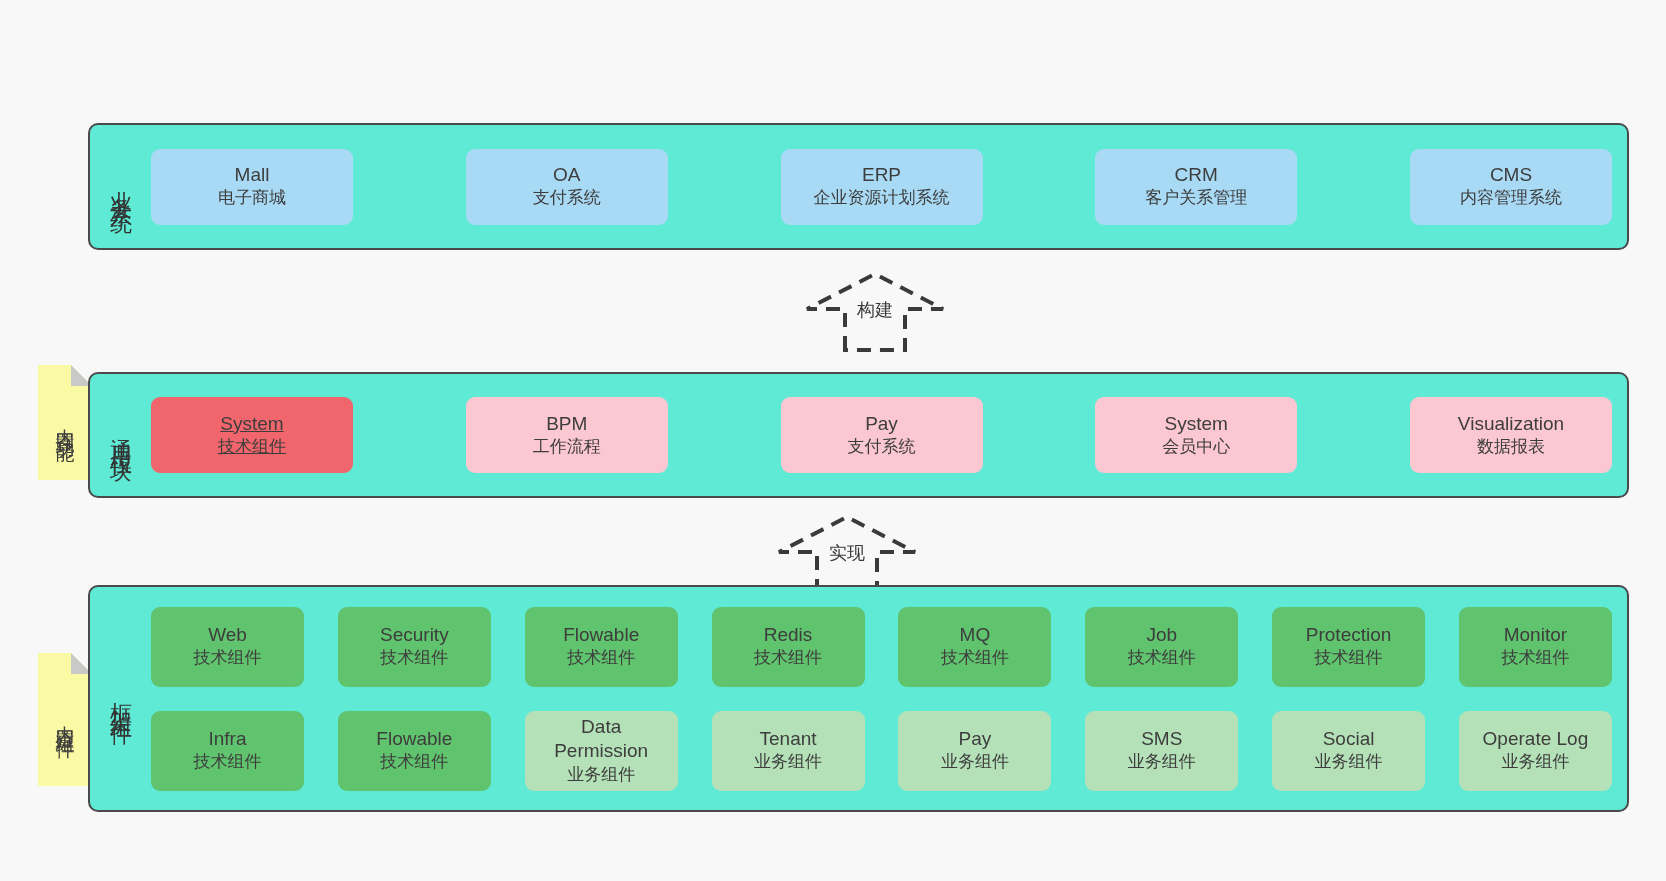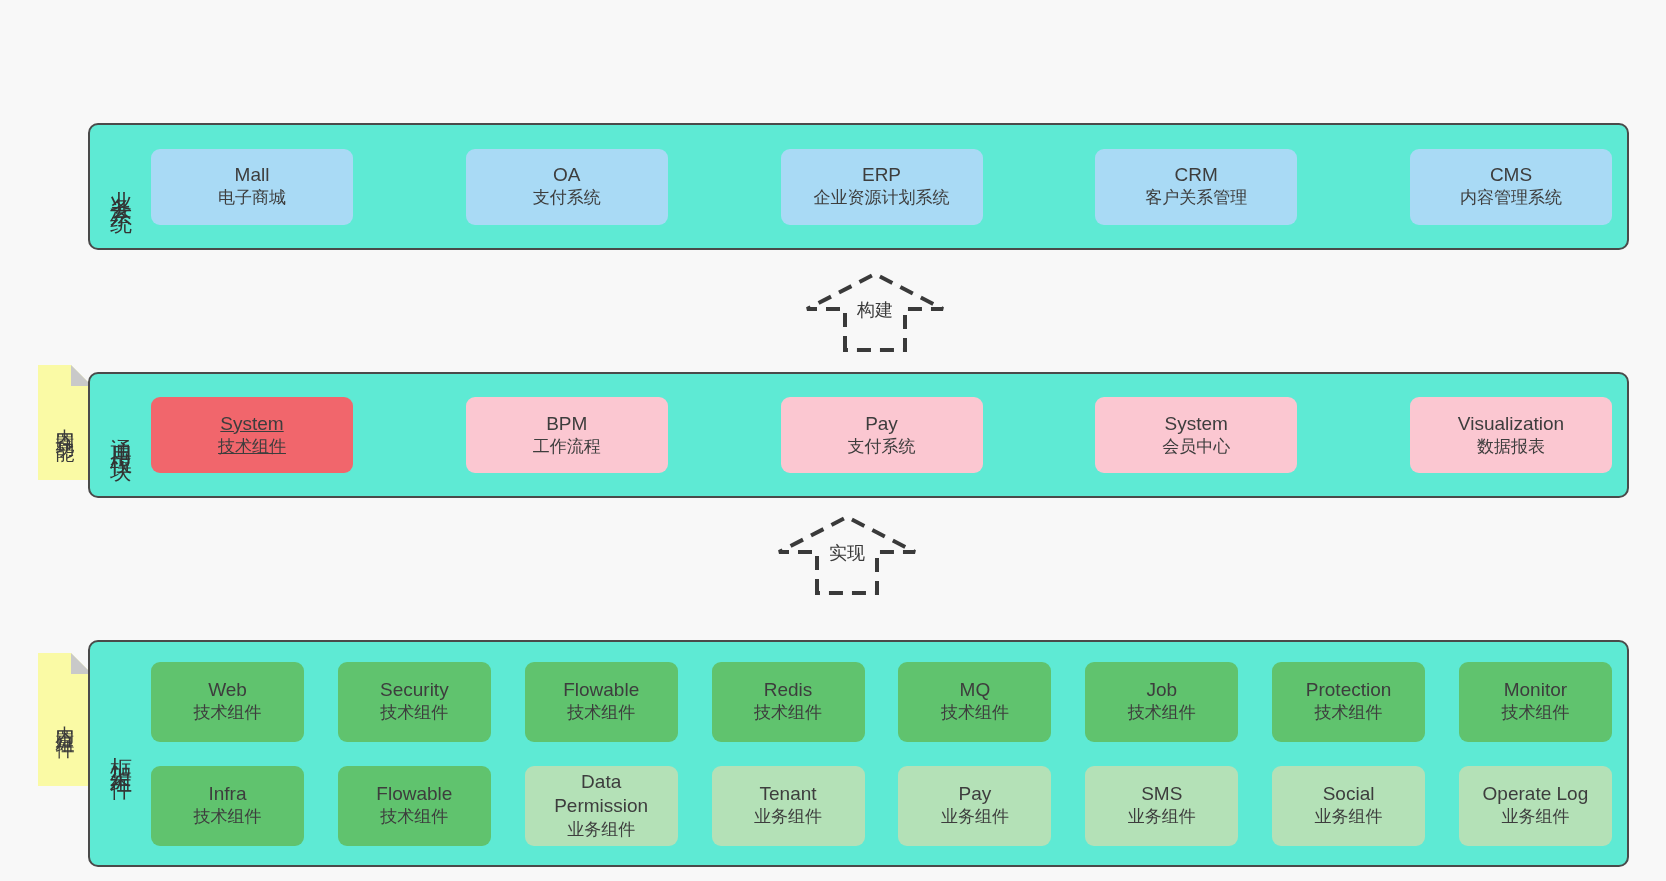--- a/index.html
+++ b/index.html
@@ -8,21 +8,21 @@
     position:relative; width:1666px; height:881px; overflow:hidden;
     background:#f8f8f8; color:#3d3d3d;
     font-family:"Liberation Sans","DejaVu Sans",sans-serif;
   }
   .band {
     position:absolute; left:88px; width:1541px;
     background:#5eead4; border:2px solid #4a4a4a; border-radius:10px;
   }
   .band-business   { top:123px; height:127px; }
   .band-modules    { top:372px; height:126px; }
-  .band-components { top:640px; height:227px; }
+  .band-components { top:585px; height:227px; }
   .band-label {
     position:absolute; left:16px; top:50%; transform:translateY(-50%);
     writing-mode:vertical-rl; text-orientation:upright;
     font-size:22px; letter-spacing:7px; color:#333; white-space:nowrap;
   }
   .band-rows {
     position:absolute; left:61px; right:15px; top:0; bottom:0;
     display:flex; flex-direction:column; justify-content:center; gap:24px;
   }
   .band-row { display:flex; justify-content:space-between; }

